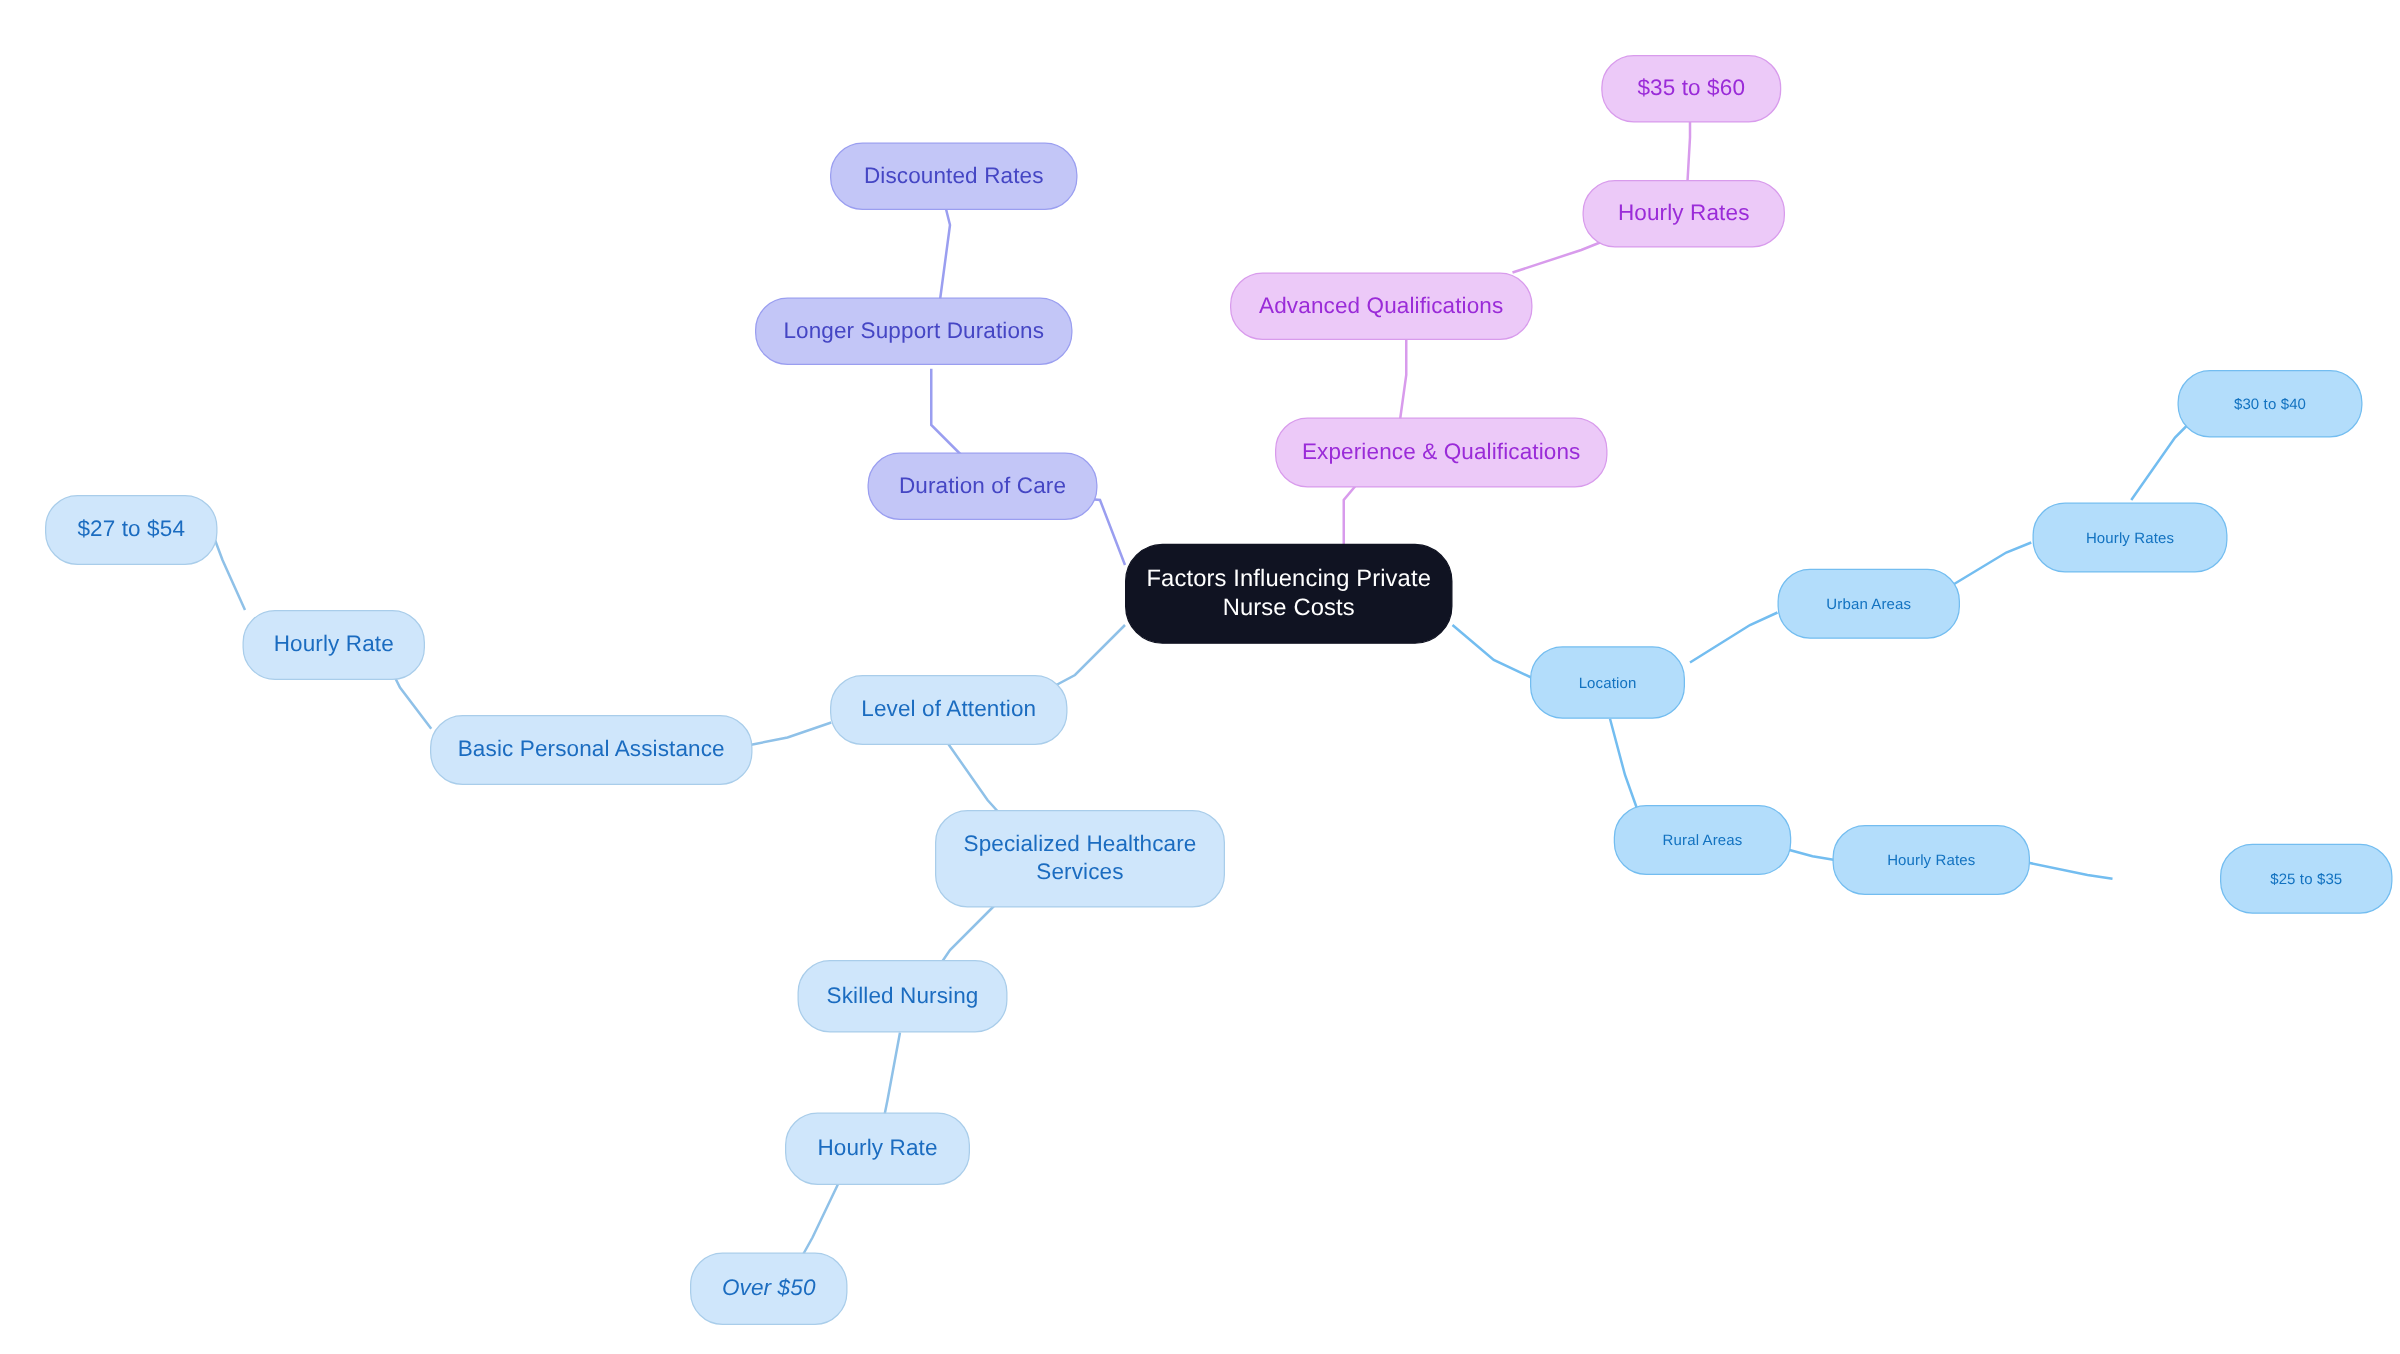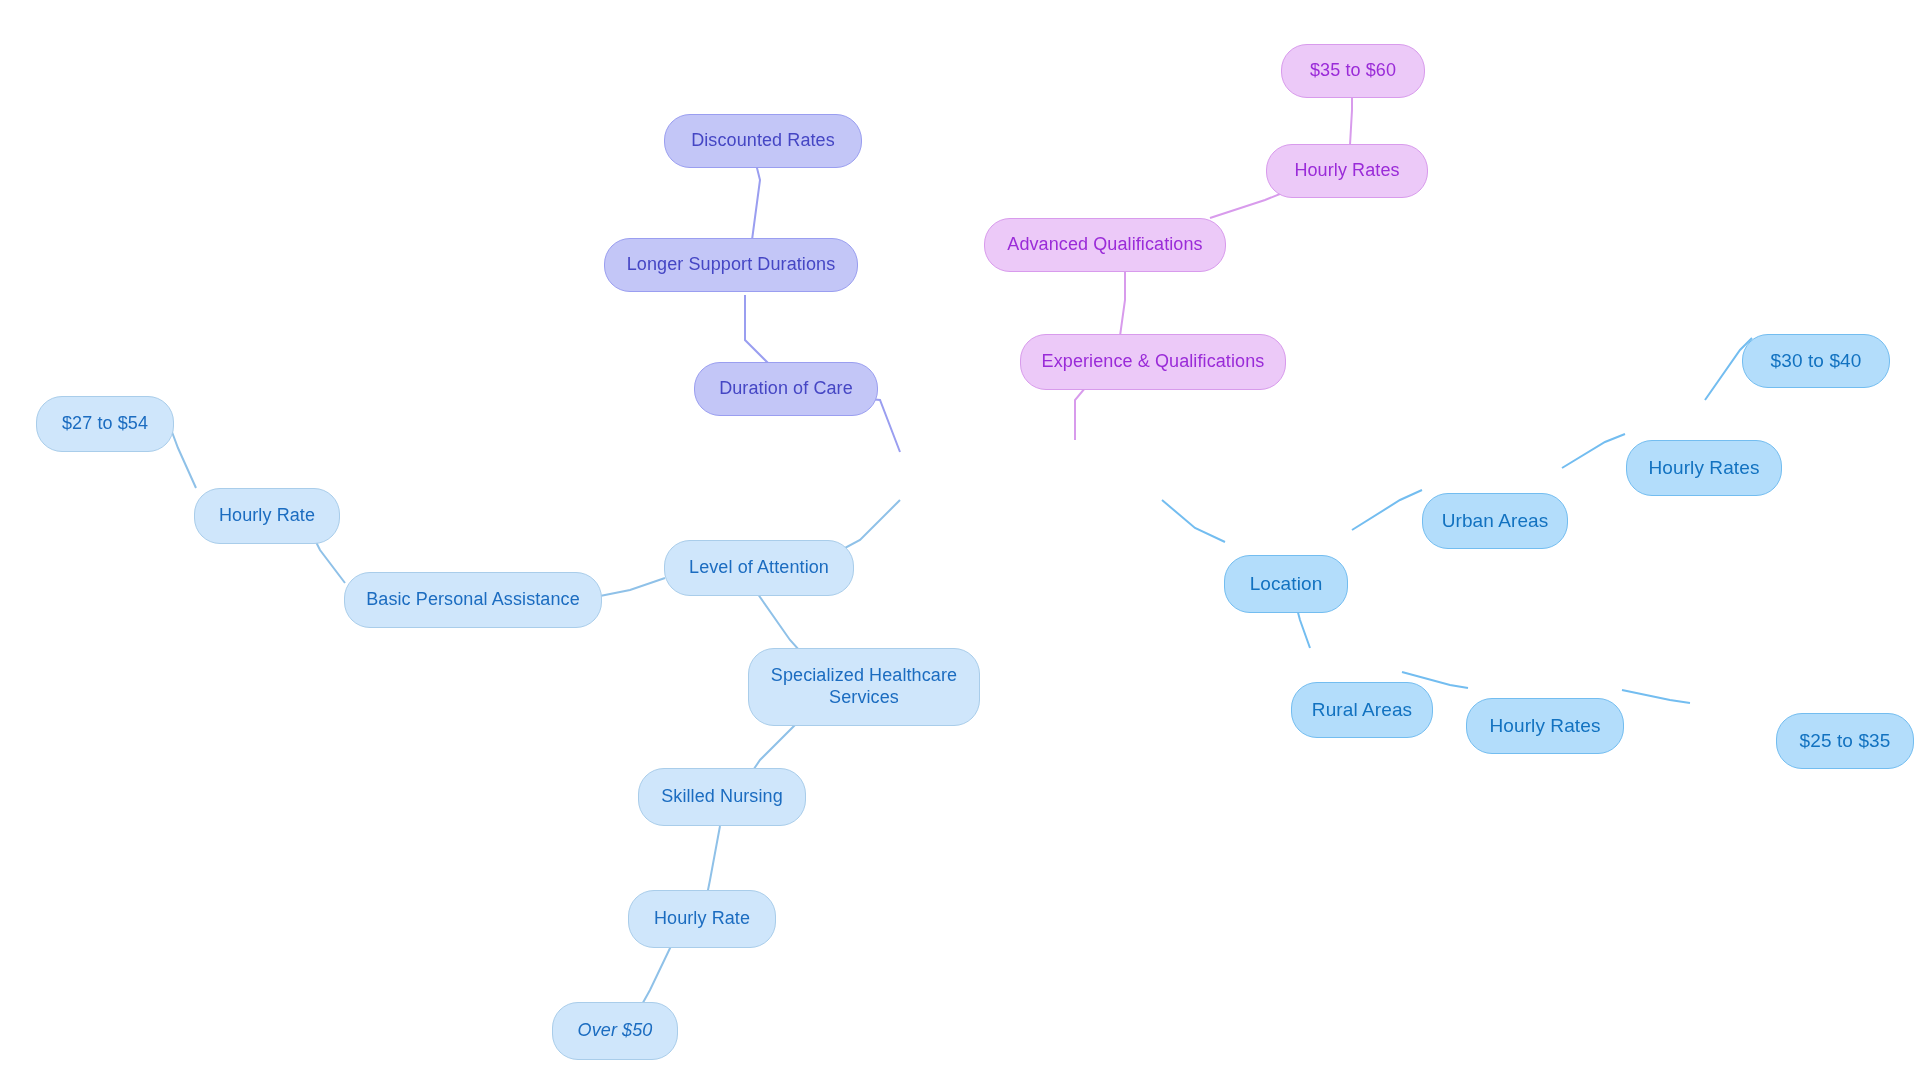--- a/index.html
+++ b/index.html
@@ -29,22 +29,21 @@
     color:#ffffff;
     font-size:19px;
     border-radius:30px;
   }
 
   
   .n-blue{
     background:#b3ddfb;
     border-color:#73bdf0;
     color:#1272c0;
-    font-size:19px;
-    margin-top:38px;
+    font-size:12px;
   }
   
   .n-blue-pale{
     background:#cfe6fb;
     border-color:#a9cdea;
     color:#1b6cc0;
     font-size:18px;
   }
 
   
@@ -90,20 +89,24 @@
     <path d="M900 500 L 860 540 L 830 556" stroke="#8fc1e8" stroke-width="2" fill="none"></path>
     <path d="M665 578 L 630 590 L 600 596" stroke="#8fc1e8" stroke-width="2" fill="none"></path>
     <path d="M345 583 L 320 550 L 310 530" stroke="#8fc1e8" stroke-width="2" fill="none"></path>
     <path d="M196 488 L 178 448 L 172 432" stroke="#8fc1e8" stroke-width="2" fill="none"></path>
     <path d="M755 590 L 790 640 L 808 660" stroke="#8fc1e8" stroke-width="2" fill="none"></path>
     <path d="M800 720 L 760 760 L 745 782" stroke="#8fc1e8" stroke-width="2" fill="none"></path>
     <path d="M720 826 L 710 880 L 706 900" stroke="#8fc1e8" stroke-width="2" fill="none"></path>
     <path d="M672 944 L 650 990 L 640 1008" stroke="#8fc1e8" stroke-width="2" fill="none"></path>
   </svg>
 
+  <div class="node n-root" style="left:900px;top:435px;width:262px;height:80px;">
+    <span>Factors Influencing Private
+Nurse Costs</span>
+  </div>
 
   <div class="node n-indigo" style="left:694px;top:362px;width:184px;height:54px;">
     <span>Duration of Care</span>
   </div>
 
   <div class="node n-indigo" style="left:604px;top:238px;width:254px;height:54px;">
     <span>Longer Support Durations</span>
   </div>
 
   <div class="node n-indigo" style="left:664px;top:114px;width:198px;height:54px;">

